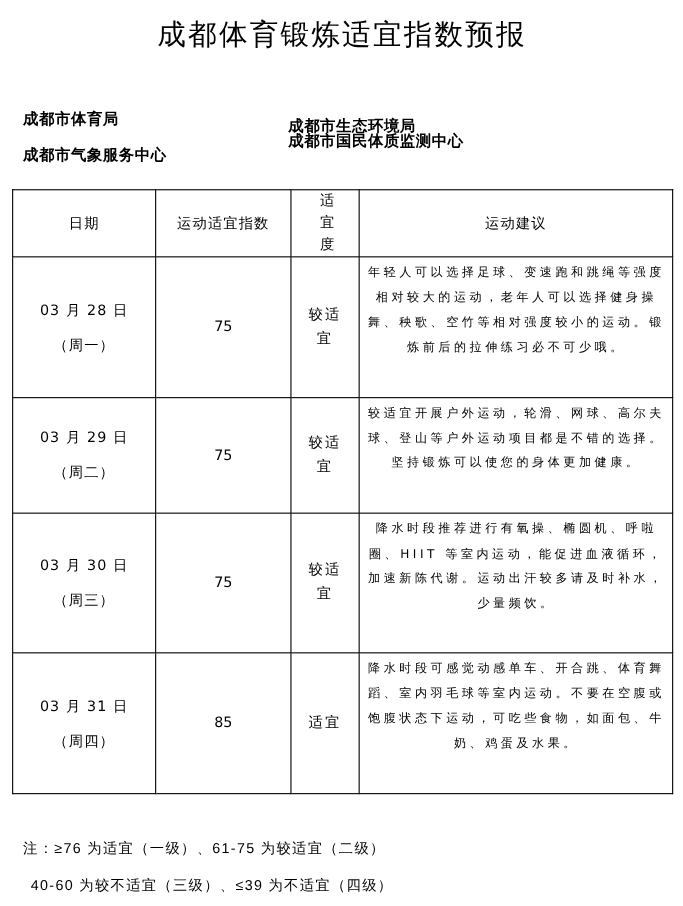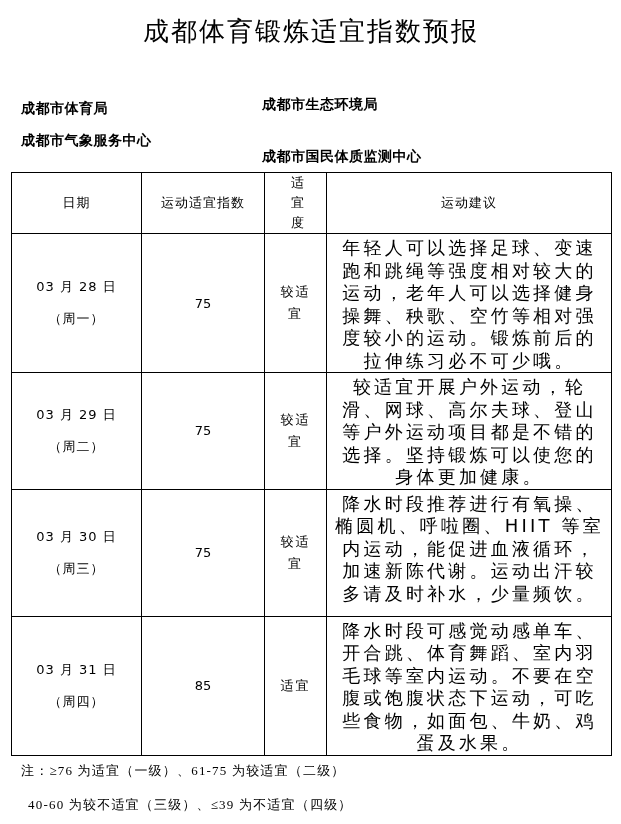--- a/index.html
+++ b/index.html
@@ -72,43 +72,43 @@
     padding: 0 12px !important;
     line-height: 22px;
     letter-spacing: 2px;
   }
   .advice-cell {
     text-align: right;
     vertical-align: top !important;
     padding: 3px 6px 0 7px !important;
     line-height: 22.5px;
     letter-spacing: 3.2px;
-    font-size: 18px;
+    font-size: 11px;
   }
   .hdr-level {
     line-height: 20px;
     padding: 0 26px !important;
   }
   .note {
     position: absolute;
     font-size: 13px;
     white-space: nowrap;
-    font-family: Liberation Serif, serif;
+    font-family: Liberation Sans, sans-serif;
     letter-spacing: 1.2px;
   }
 </style>
 </head>
 <body>
 
 <div class="title">成都体育锻炼适宜指数预报</div>
 
 <div class="org" style="top:100px; left:21px;">成都市体育局</div>
-<div class="org" style="top:96px; left:262px;">成都市生态环境局</div>
+<div class="org" style="top:106px; left:262px;">成都市生态环境局</div>
 <div class="org" style="top:132px; left:21px;">成都市气象服务中心</div>
-<div class="org" style="top:148px; left:262px;font-family:Liberation Mono, monospace;">成都市国民体质监测中心</div>
+<div class="org" style="top:120px; left:262px;font-family:Liberation Mono, monospace;">成都市国民体质监测中心</div>
 
 <table class="forecast">
   <colgroup>
     <col class="col-date">
     <col class="col-index">
     <col class="col-level">
     <col class="col-advice">
   </colgroup>
   <thead>
     <tr>

